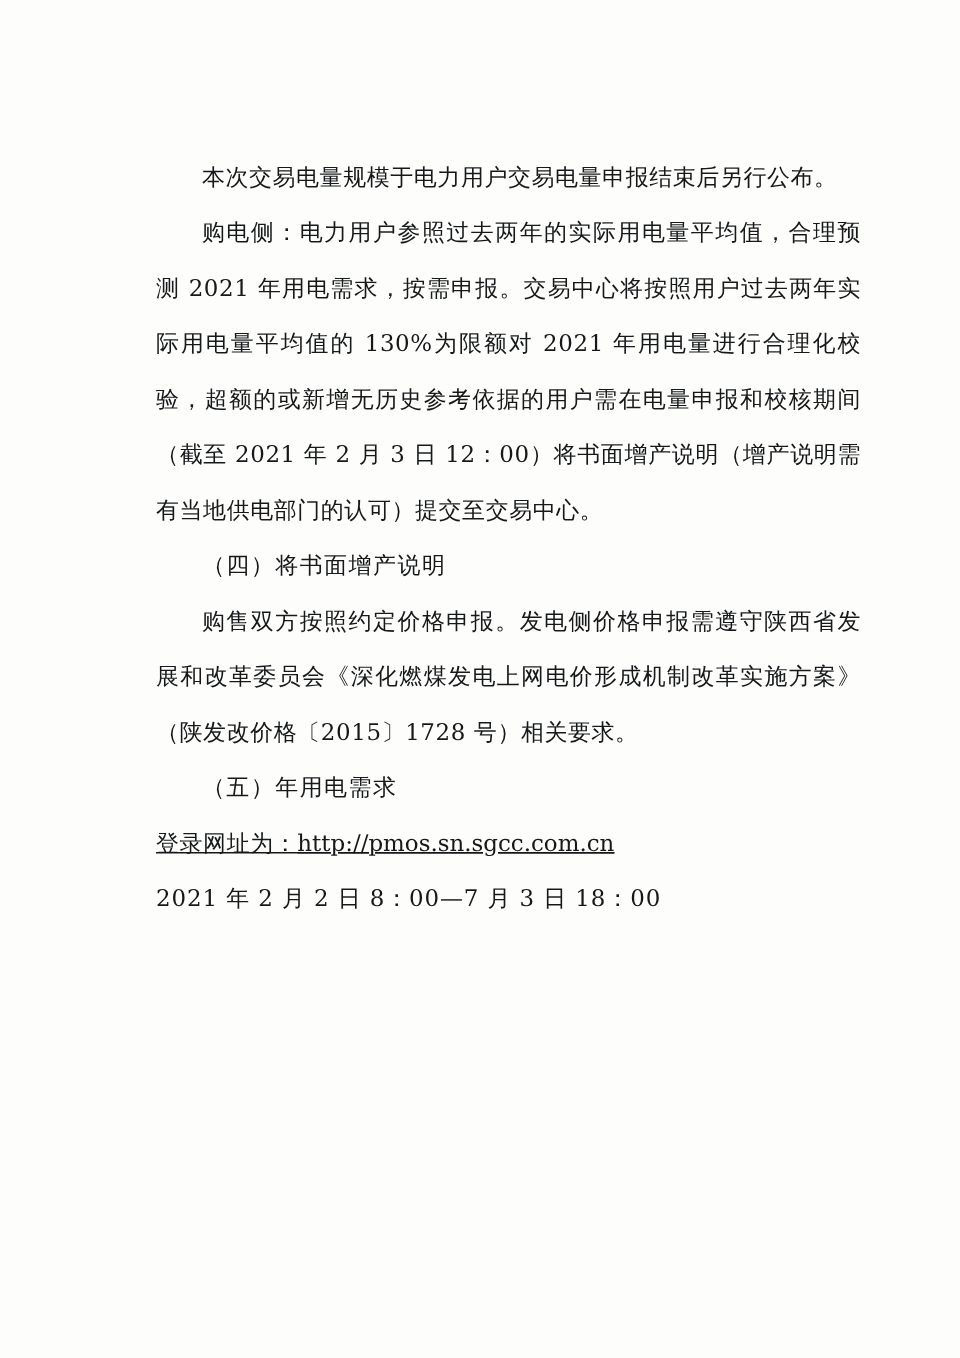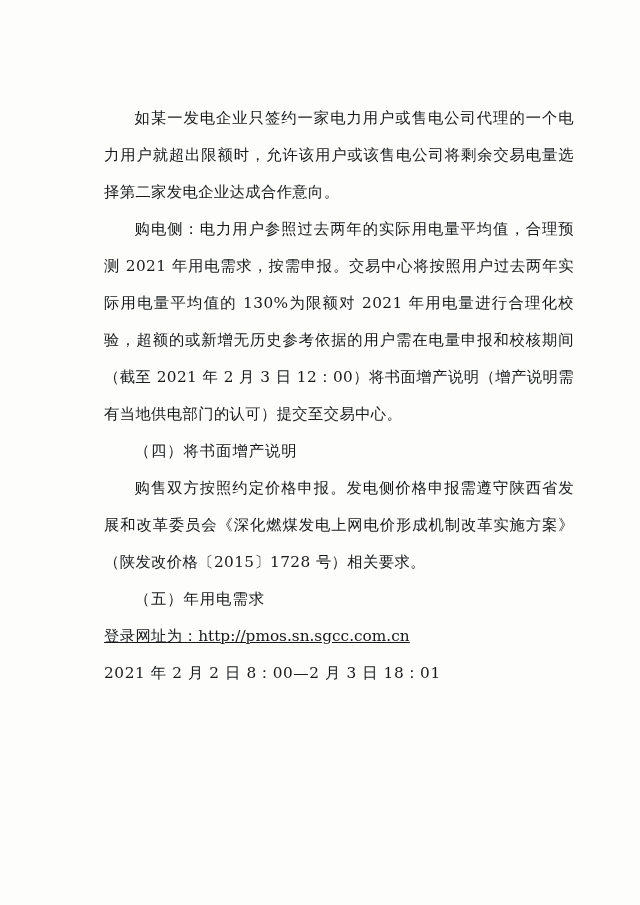--- a/index.html
+++ b/index.html
@@ -62,31 +62,31 @@
     font-family: "DejaVu Serif", serif;
     letter-spacing: 0.2px;
   }
 </style>
 </head>
 <body>
 
 <div class="page">
   <div class="doc-body">
 
+    <p class="para">本次交易电量规模于电力用户交易电量申报结束后另行公布。</p>
 
-    <p class="para">如某一发电企业只签约一家电力用户或售电公司代理的一个电力用户就超出限额时，允许该用户或该售电公司将剩余交易电量选择第二家发电企业达成合作意向。</p>
 
     <p class="para">购电侧：电力用户参照过去两年的实际用电量平均值，合理预测 2021 年用电需求，按需申报。交易中心将按照用户过去两年实际用电量平均值的 130%为限额对 2021 年用电量进行合理化校验，超额的或新增无历史参考依据的用户需在电量申报和校核期间（截至 2021 年 2 月 3 日 12：00）将书面增产说明（增产说明需有当地供电部门的认可）提交至交易中心。</p>
 
     <p class="heading">（四）将书面增产说明</p>
 
     <p class="para">购售双方按照约定价格申报。发电侧价格申报需遵守陕西省发展和改革委员会《深化燃煤发电上网电价形成机制改革实施方案》（陕发改价格〔2015〕1728 号）相关要求。</p>
 
     <p class="heading">（五）年用电需求</p>
 
 
     <p class="url-line"><span>登录网址为：</span><a class="url" href="#">http://pmos.sn.sgcc.com.cn</a></p>
 
 
-    <p class="flush datetime">2021 年 2 月 2 日 8：00—2 月 3 日 18：01</p>
+    <p class="flush datetime">2021 年 2 月 2 日 8：00—7 月 3 日 18：00</p>
 
   </div>
 </div>
 
 </body></html>

